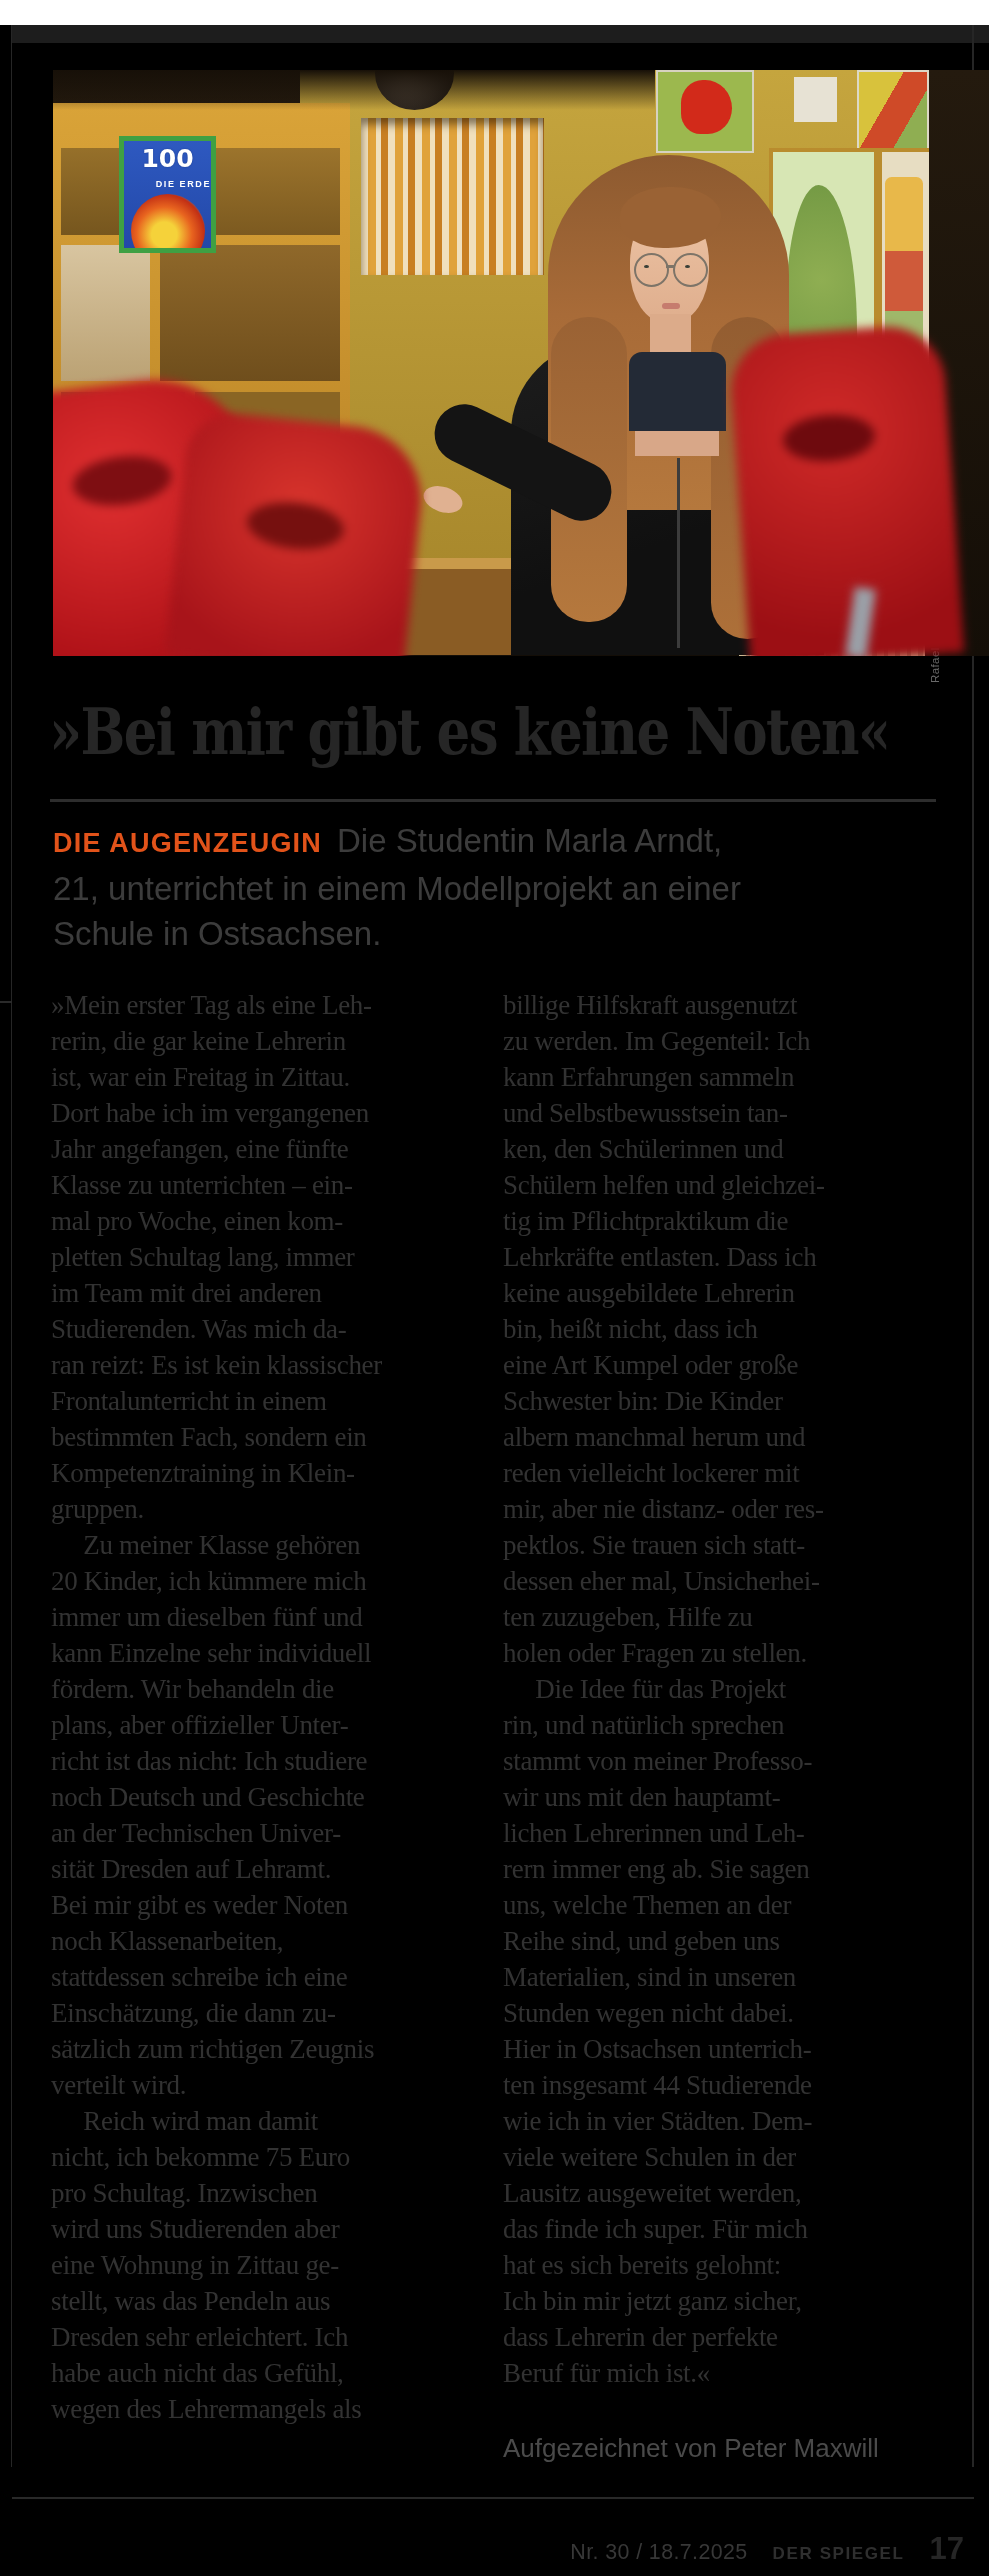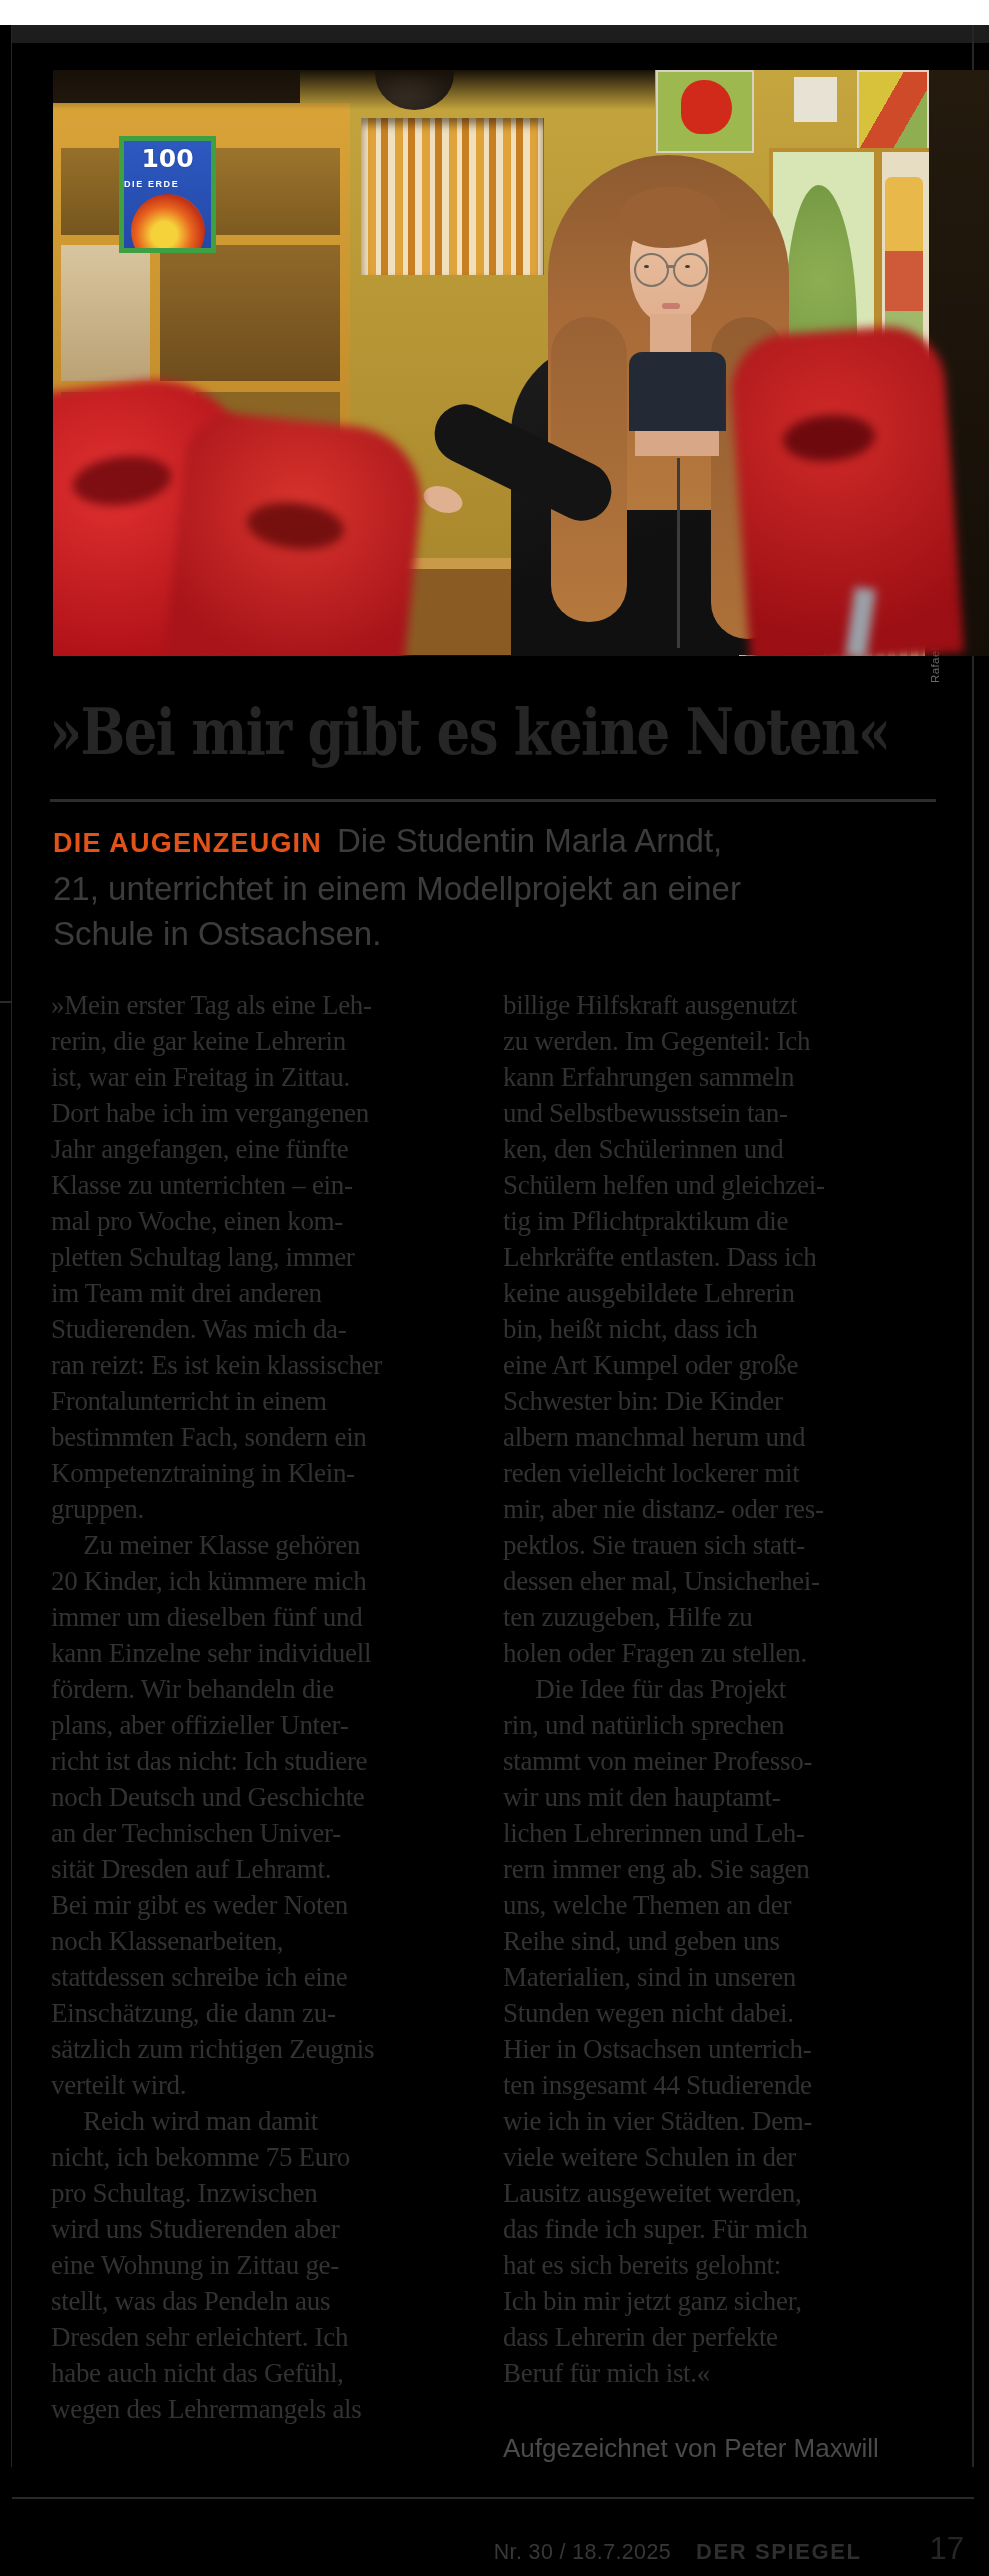--- a/index.html
+++ b/index.html
@@ -40,22 +40,22 @@
   .col-left{left:51px;width:412px;}
   .col-right{left:503px;width:437px;}
   .tline{font-family:"Liberation Serif",serif;font-size:27px;line-height:36px;
          letter-spacing:-0.3px;color:#323232;white-space:pre;}
   .byline{left:503px;top:2433px;font-family:"Liberation Sans",sans-serif;font-size:26px;color:#4a4a4a;}
 
   
   .footer{top:2531px;right:26px;display:flex;align-items:baseline;gap:25px;
           font-family:"Liberation Sans",sans-serif;color:#383838;justify-content:flex-end;}
   .footer-issue{font-size:21.4px;letter-spacing:0.4px;}
-  .footer-mag{font-size:22px;font-weight:800;letter-spacing:1.6px;color:#2f2f2f;}
-  .footer-page{font-size:31px;font-weight:400;color:#262626;margin-left:43px;}
+  .footer-mag{font-size:17px;font-weight:800;letter-spacing:1.6px;color:#2f2f2f;}
+  .footer-page{font-size:31px;font-weight:700;color:#262626;}
 </style>
 </head>
 <body>
 
 <div class="canvas">
 
   <div class="abs topbar-white"></div>
   <div class="abs topbar-dark"></div>
   <div class="abs edge-v edge-left"></div>
   <div class="abs edge-v edge-right"></div>
@@ -68,21 +68,21 @@
     <div class="ph" style="left:0;top:33px;width:297px;height:429px;background:linear-gradient(#d9a338,#bb8527);"></div>
     <div class="ph" style="left:8.2px;top:78px;width:124px;height:87px;background:linear-gradient(#96702a,#76561e);"></div>
     <div class="ph" style="left:142px;top:78px;width:145px;height:87px;background:linear-gradient(#9c742c,#7c5a20);"></div>
     <div class="ph" style="left:8.2px;top:175px;width:89px;height:136px;background:linear-gradient(#d8c5a0,#bba274);"></div>
     <div class="ph" style="left:107px;top:175px;width:180px;height:136px;background:linear-gradient(#8f682a,#6f4e1c);"></div>
     <div class="ph" style="left:8.2px;top:322px;width:124px;height:99px;background:#7f5d20;"></div>
     <div class="ph" style="left:142px;top:322px;width:145px;height:99px;background:#8a6524;"></div>
 
     <div class="ph" style="left:66px;top:66px;width:87px;height:107px;border:5.8px solid #3fa043;background:linear-gradient(#2e59c0,#2348a8);overflow:hidden;">
       <div style="position:absolute;left:0;top:3.3px;width:100%;text-align:center;font-family:'DejaVu Sans',sans-serif;font-weight:800;font-size:25px;color:#fff;text-shadow:0 0 1.6px #1a3a8a;">100</div>
-      <div style="position:absolute;left:0;top:38px;width:100%;text-align:left;font-family:'Liberation Sans',sans-serif;font-weight:700;font-size:9px;letter-spacing:1.6px;color:#fff;">DIE ERDE</div>
+      <div style="position:absolute;left:0;top:38px;width:100%;text-align:right;font-family:'Liberation Sans',sans-serif;font-weight:700;font-size:9px;letter-spacing:1.6px;color:#fff;">DIE ERDE</div>
       <div style="position:absolute;left:6.6px;top:53px;width:74px;height:74px;border-radius:50%;background:radial-gradient(circle at 45% 55%,#f5d23a 0 22%,#e8641f 48%,#c22f14 70%,#3f7bc0 78%);"></div>
     </div>
 
     <div class="ph" style="left:308px;top:48px;width:183px;height:157px;background:repeating-linear-gradient(90deg,#f0e0bd 0 7.4px,#e0a23a 7.4px 15px,#f0e0bd 15px 20px,#c87f22 20px 27px);box-shadow:inset 0 6.6px 8.2px rgba(40,25,5,.55);"></div>
     <div class="ph" style="left:15px;top:367px;width:256px;height:91px;background:repeating-linear-gradient(90deg,#efe0c0 0 6.6px,#d6952f 6.6px 13px);opacity:.85;"></div>
 
     <div class="ph" style="left:322px;top:-33px;width:79px;height:73px;border-radius:50%;background:radial-gradient(circle at 40% 40%,#6a5d50,#261f18 75%);"></div>
 
     <div class="ph" style="left:603px;top:0;width:94px;height:79px;background:#9cb84e;border:2.5px solid #d7d2c0;">
       <div style="position:absolute;left:23px;top:8.2px;width:51px;height:54px;border-radius:45% 55% 50% 40%;background:#d22a1a;"></div>

